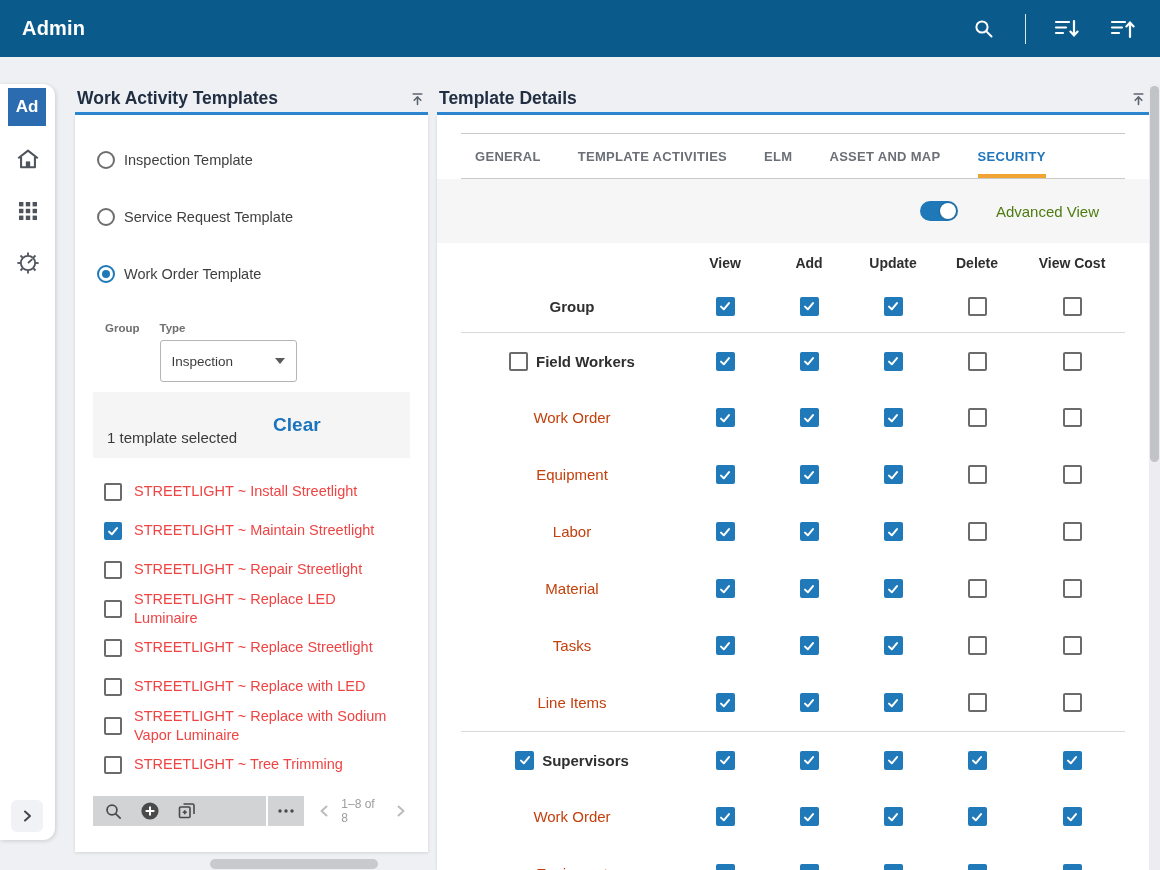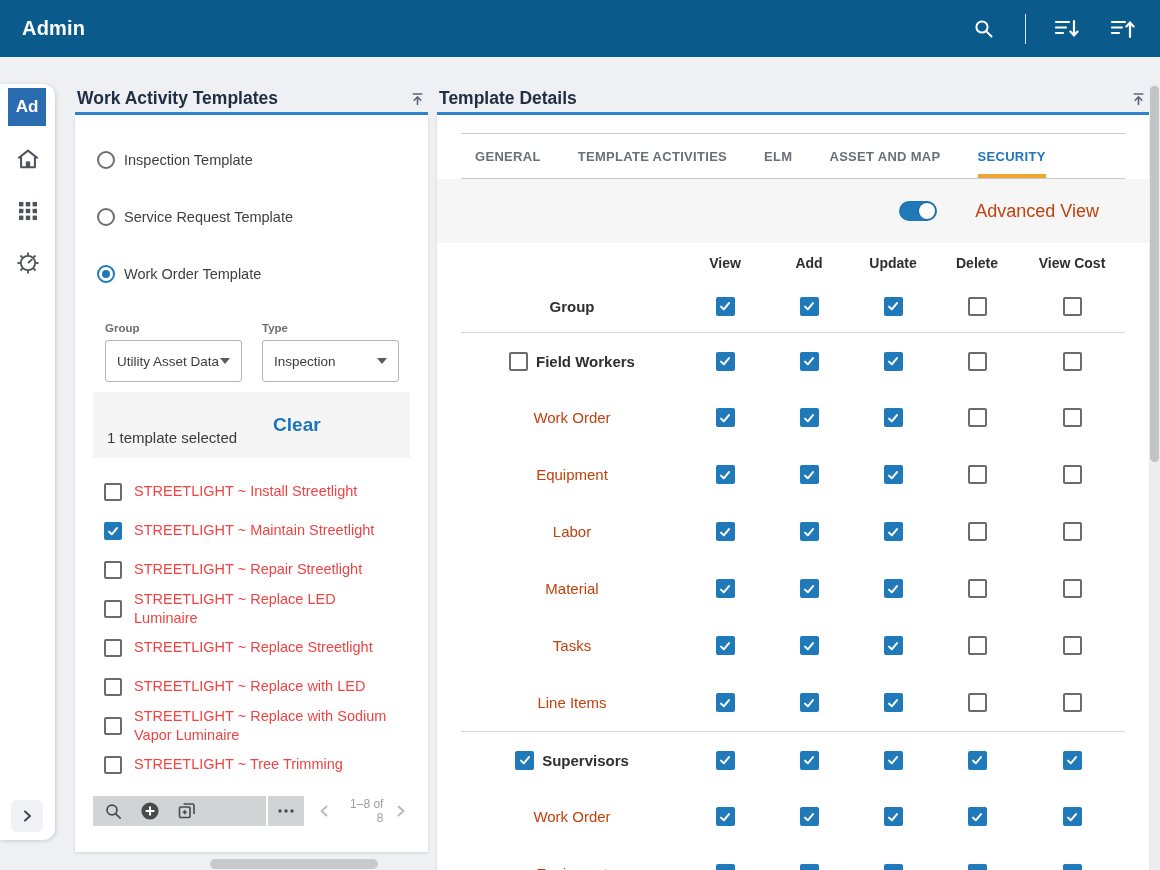--- a/index.html
+++ b/index.html
@@ -55,34 +55,34 @@
   .cb{ width:18px; height:18px; border:2px solid #6b6b6b; border-radius:2px; background:#fff;
     display:inline-flex; align-items:center; justify-content:center; flex:0 0 auto; cursor:pointer; }
   .cb.checked{ background:#2079b9; border-color:#2079b9; }
   .cb svg{ width:12px; height:12px; }
   
   .list-toolbar{ margin:12px 0 0 -2px; display:flex; align-items:center; }
   .tool-seg{ height:30px; background:#d2d3d5; display:flex; align-items:center; }
   .tool-seg.main{ width:176px; padding:0 10px; gap:17px; }
   .tool-seg.more{ width:37px; margin-left:2px; justify-content:center; }
   .tool-icon{ width:20px; height:20px; display:flex; align-items:center; justify-content:center; cursor:pointer; }
-  .pager{ display:flex; align-items:center; gap:11px; margin-left:13px;text-align:right; }
+  .pager{ display:flex; align-items:center; gap:11px; margin-left:13px; }
   .pager-text{ font-size:12px; color:#9d9d9d; }
   .pg-chev{ width:14px; height:14px; display:flex; align-items:center; justify-content:center; cursor:pointer; }
   
   #right-card .card-body{ padding:0; }
   .tabs{ margin:18px 24px 0 24px; height:46px; border-top:1px solid #c9c9c9; border-bottom:1px solid #c9c9c9;
     display:flex; align-items:stretch; gap:37px; padding-left:14px; }
   .tab{ display:flex; align-items:center; font-size:13px; font-weight:bold; letter-spacing:.3px; color:#6b6f76;
     border-bottom:4px solid transparent; border-top:4px solid transparent; cursor:pointer; }
   .tab.active{ color:#2176bd; border-bottom-color:#f0a431; }
   .toggle-band{ height:64px; background:#f6f6f7; display:flex; align-items:center; justify-content:flex-end; padding-right:50px; gap:10px; }
   .toggle{ width:38px; height:20px; border-radius:10px; background:#1f78b7; position:relative; cursor:pointer; flex:0 0 auto; }
   .toggle .knob{ position:absolute; right:2px; top:2px; width:16px; height:16px; border-radius:50%; background:#fff; box-shadow:0 0 2px rgba(0,0,0,.4); }
-  .toggle-label{ font-size:18px; color:#c2410c;margin-left:28px; }
+  .toggle-label{ font-size:15px; color:#4d7c0f;margin-left:28px; }
   .perm-table{ padding:0 24px; }
   .perm-row{ display:grid; grid-template-columns:222px 84px 84px 84px 84px 106px; align-items:center; height:57px; }
   .perm-row.cols-row{ height:34px; margin-top:3px; }
   .perm-row.lead-row{ height:52px; }
   .perm-row.section-start{ border-top:1px solid #d9d9d9; }
   .col-title{ text-align:center; font-size:14px; font-weight:bold; color:#2e2e2e; }
   .label-cell{ display:flex; align-items:center; justify-content:center; gap:8px; }
   .label-cell .row-label{ font-size:15px; color:#c2410c; text-align:center; }
   .label-cell.bold .row-label{ font-weight:bold; color:#2f2f2f; }
   .check-cell{ display:flex; justify-content:center; }
@@ -196,24 +196,20 @@
         </div>
         <div class="radio-row">
           <span class="radio selected"></span>
           <span class="radio-label">Work Order Template</span>
         </div>
       </div>
 
     <div class="filters">
       <div class="filter">
         <label>Group</label>
-        <div class="select">
-          <span>Utility Asset Data</span>
-          <span class="caret"></span>
-        </div>
       </div>
       <div class="filter">
         <label>Type</label>
         <div class="select">
           <span>Inspection</span>
           <span class="caret"></span>
         </div>
       </div>
     </div>
 

